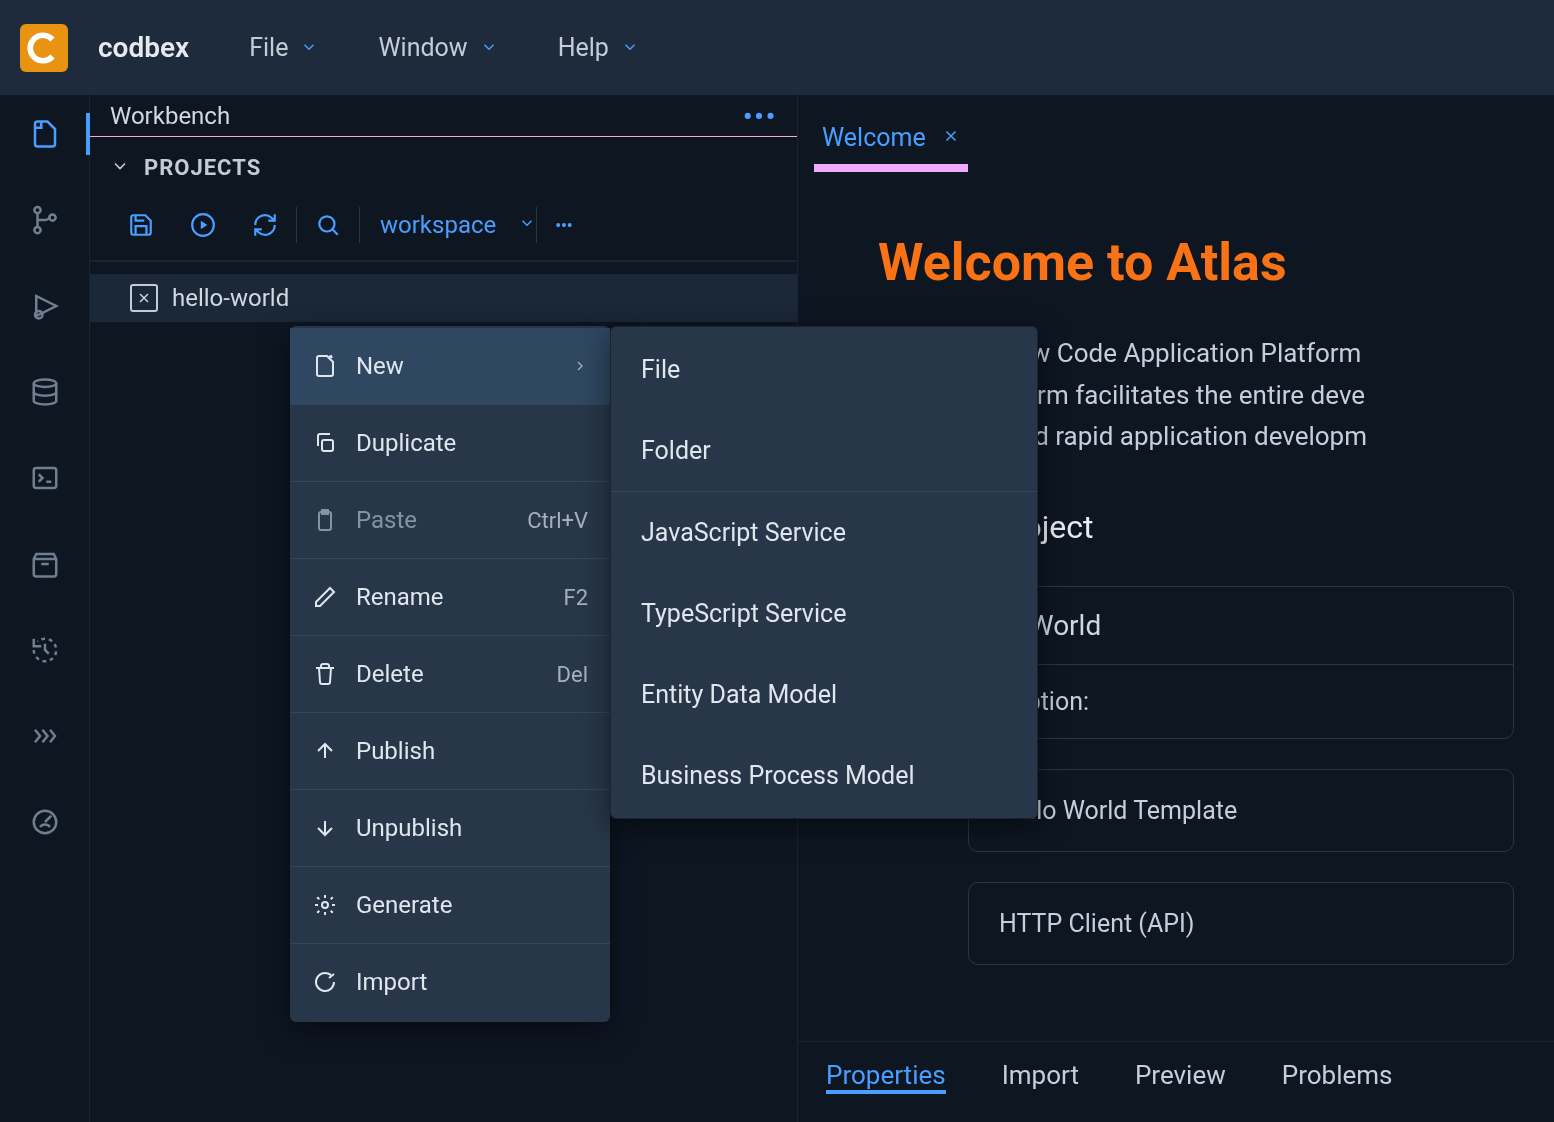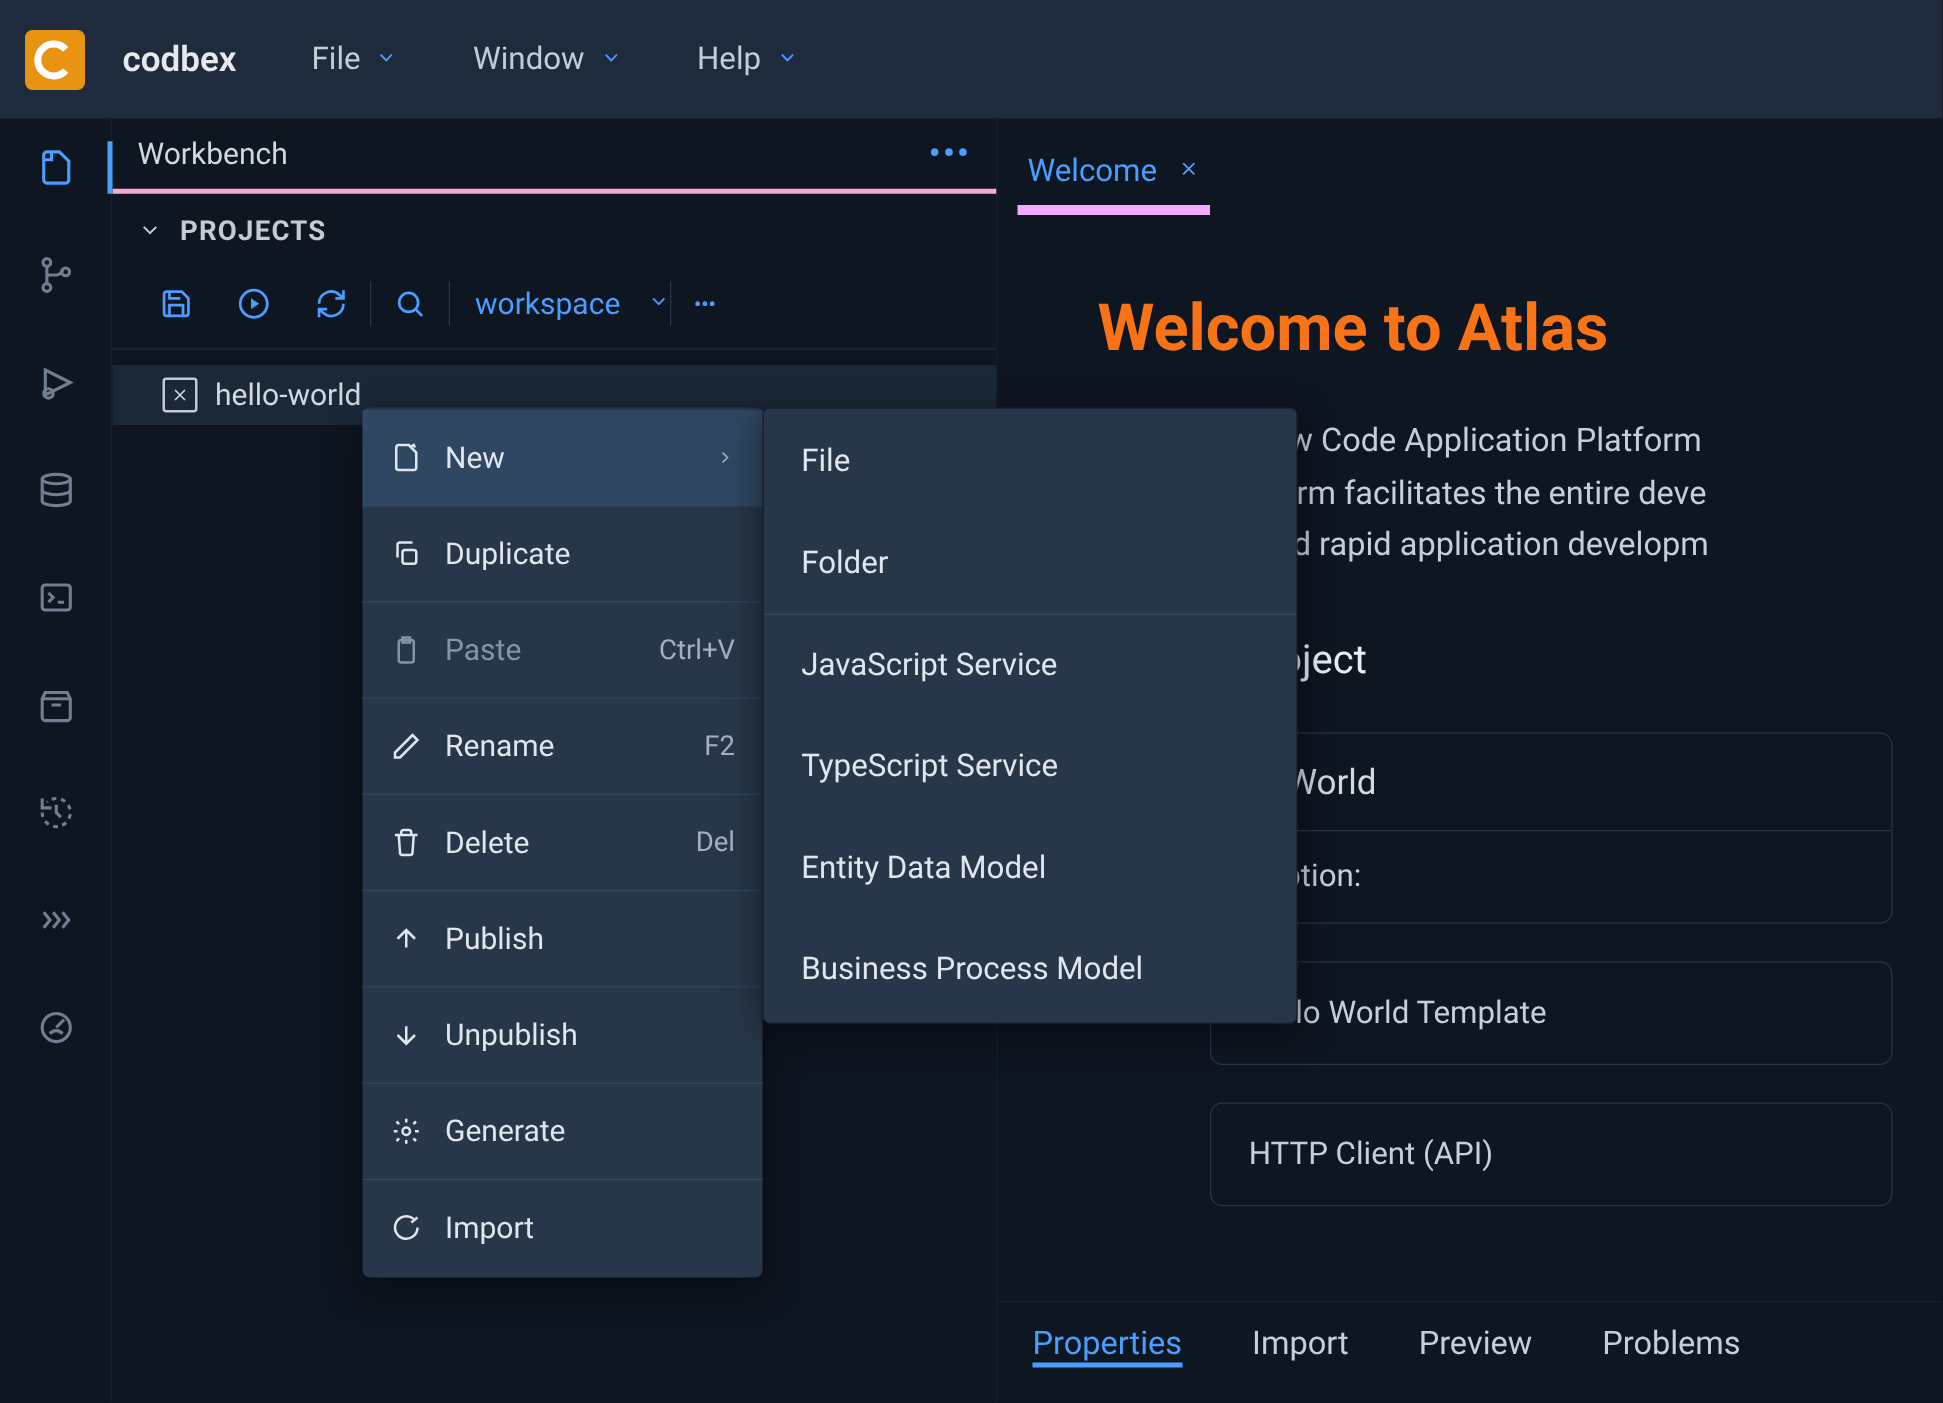--- a/index.html
+++ b/index.html
@@ -86,26 +86,26 @@
 
 
 .sidebar {
   width: 708px;
   background: #0e1622;
   display: flex;
   flex-direction: column;
   border-right: 1px solid #1a2332;
 }
 .sidebar-header {
-  height: 60px;
+  height: 42px;
   display: flex;
   align-items: center;
   justify-content: space-between;
   padding: 0 20px;
-  border-bottom: 4px solid #f9a8d4;
+  border-bottom: 1px solid #f9a8d4;
 }
 .sidebar-title { font-size: 24px; color: #d0d8e2; }
 .more-dots { color: #4a9eff; font-size: 26px; cursor: pointer; letter-spacing: 2px; font-weight: bold; }
 
 .projects-section {
   border-bottom: 1px solid #1a2332;
 }
 .projects-header {
   display: flex;
   align-items: center;

